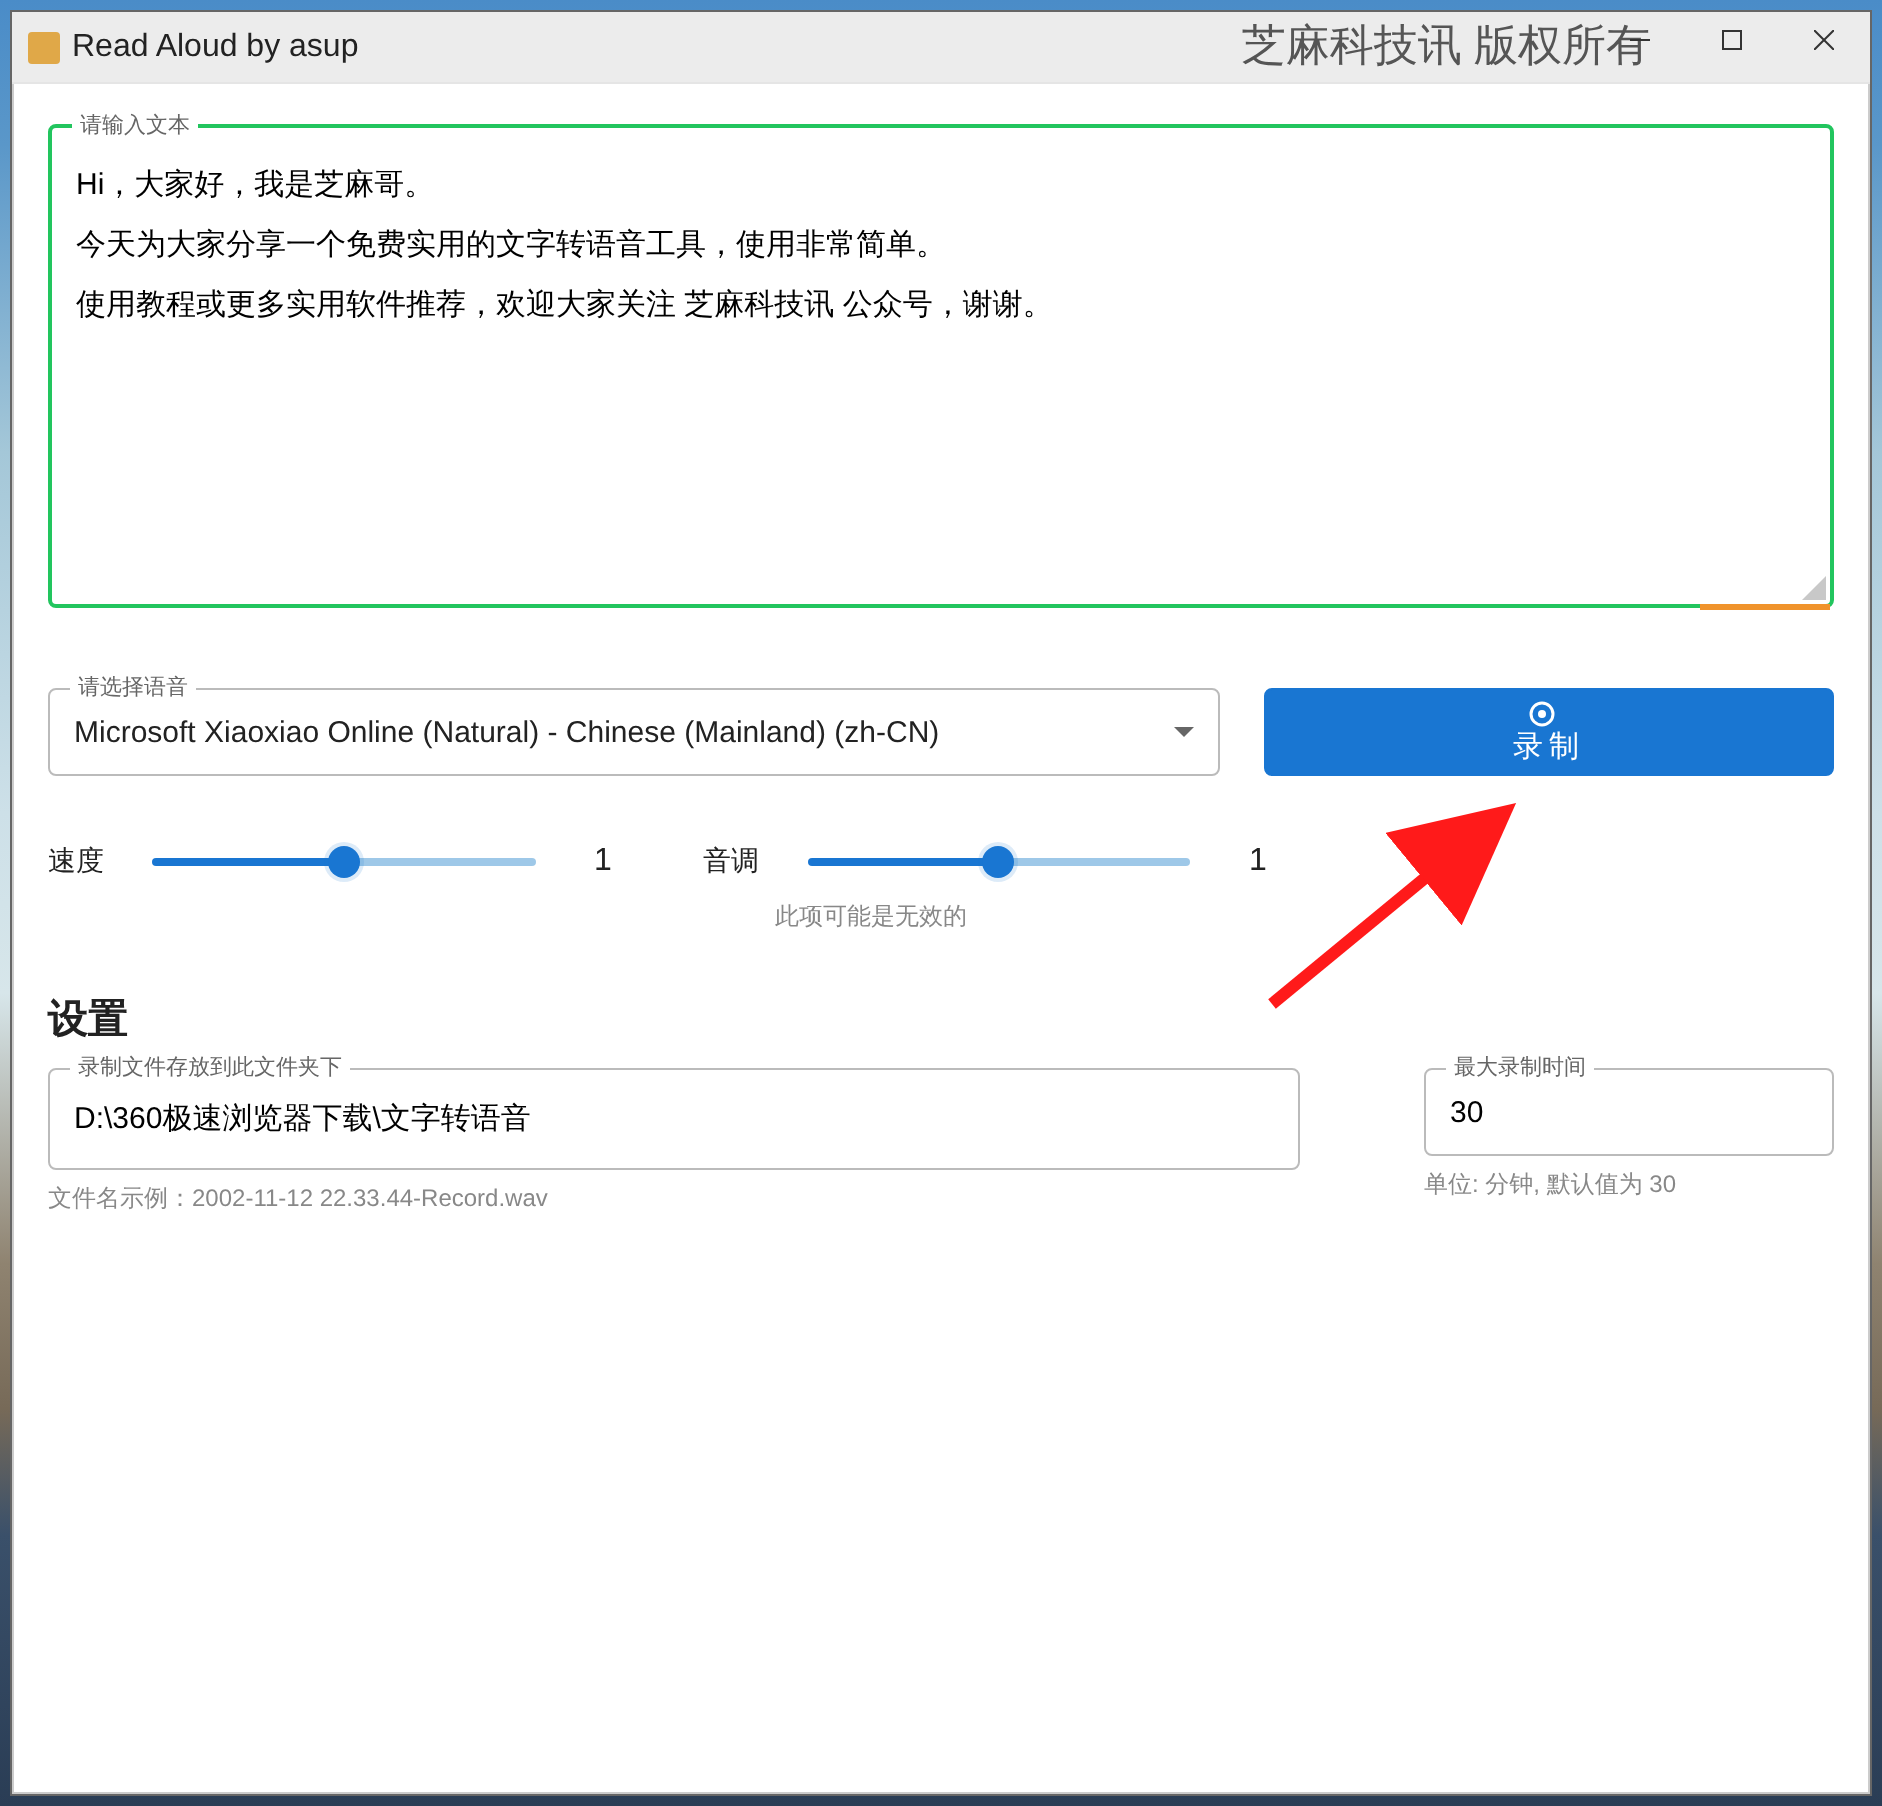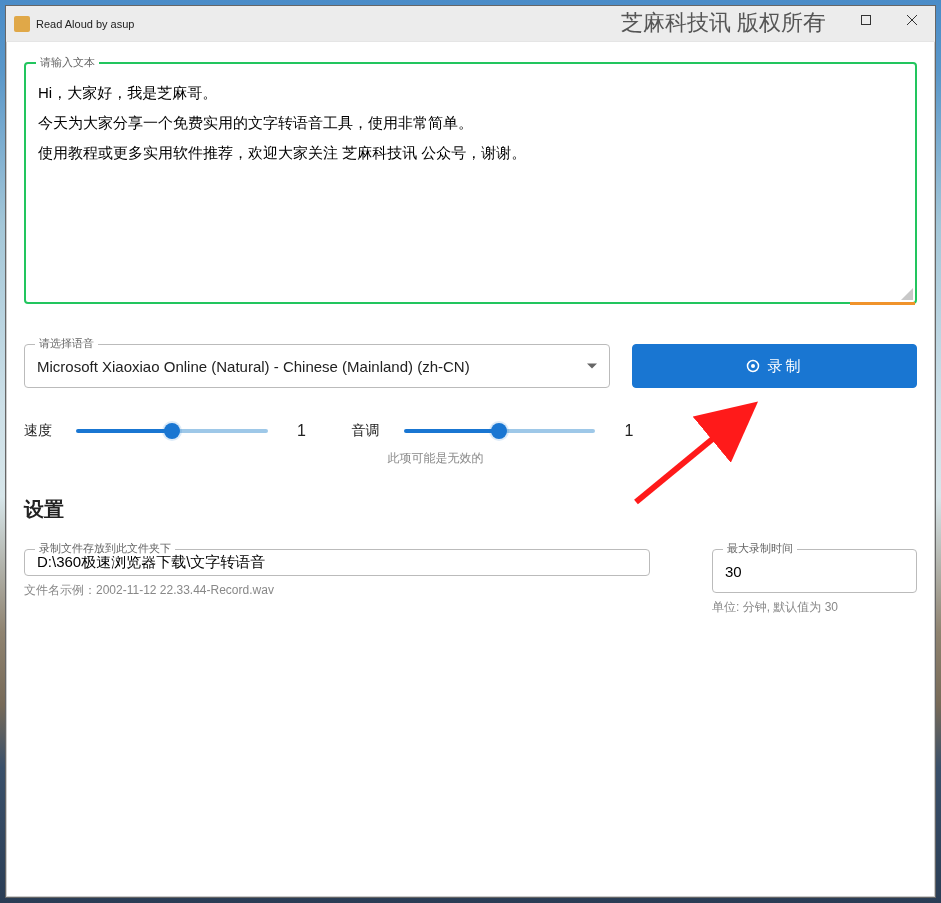--- a/index.html
+++ b/index.html
@@ -32,21 +32,21 @@
     position: relative;
   }
   .app-icon {
     width: 16px; height: 16px;
     background: #e0a848;
     border-radius: 2px;
     margin-right: 6px;
     display: inline-block;
   }
   .title-text {
-    font-size: 11px;
+    font-size: 16px;
     color: #222;
   }
   .copyright-text {
     position: absolute;
     right: 110px;
     top: 2px;
     font-size: 22px;
     color: #555;
     font-weight: 400;
   }
@@ -175,20 +175,21 @@
   }
   .btn-stop {
     border: 1px solid #f44336;
     color: #f44336;
     background: #fff;
   }
   .btn-record {
     background: #1976d2;
     color: #fff;
     border: 1px solid #1976d2;
+    flex-direction: column;
   }
   .btn-record .rec-icon {
     width: 14px; height: 14px;
     margin-right: 8px;
     display:inline-flex; align-items:center; justify-content:center;
   }
   .btn-record .rec-icon svg { display:block; }
 
   .sliders-row {
     display:flex;
@@ -228,37 +229,37 @@
     left: 36px;
     font-size:12px;
     color:#888;
     white-space:nowrap;
   }
 
   .settings-title {
     font-size: 20px;
     font-weight: 600;
     margin-top: 56px;
-    margin-bottom: 20px;
+    margin-bottom: 5px;
   }
 
   .settings-row {
     display:flex;
     gap: 22px;
     align-items:flex-start;
   }
   .folder-field {
     flex:1;
     position:relative;
     border:1px solid #bbb;
     border-radius:4px;
     height:44px;
     display:flex;
     align-items:center;
-    padding:4px 12px;
+    padding:16px 12px;
     margin-top: 6px;
   }
   .folder-field input{
     border:none; outline:none; width:100%;
     font-size:15px; font-family:inherit; background:transparent;
   }
   .max-field{
     width:205px;
     position:relative;
     border:1px solid #bbb;

